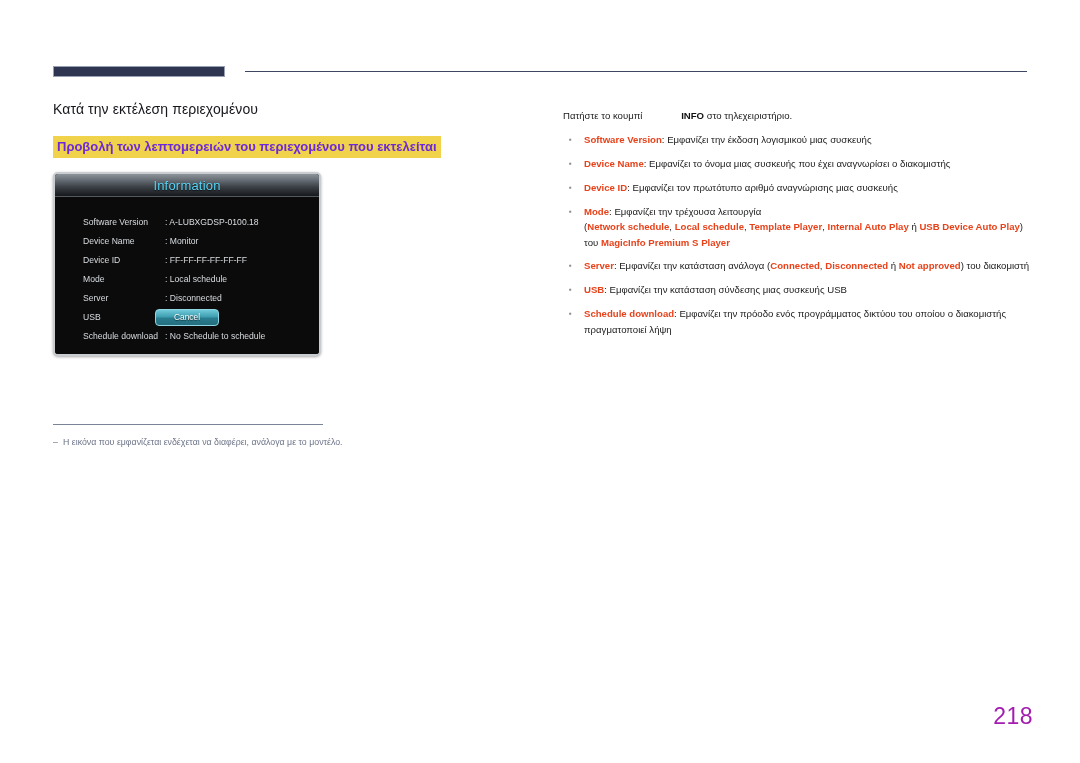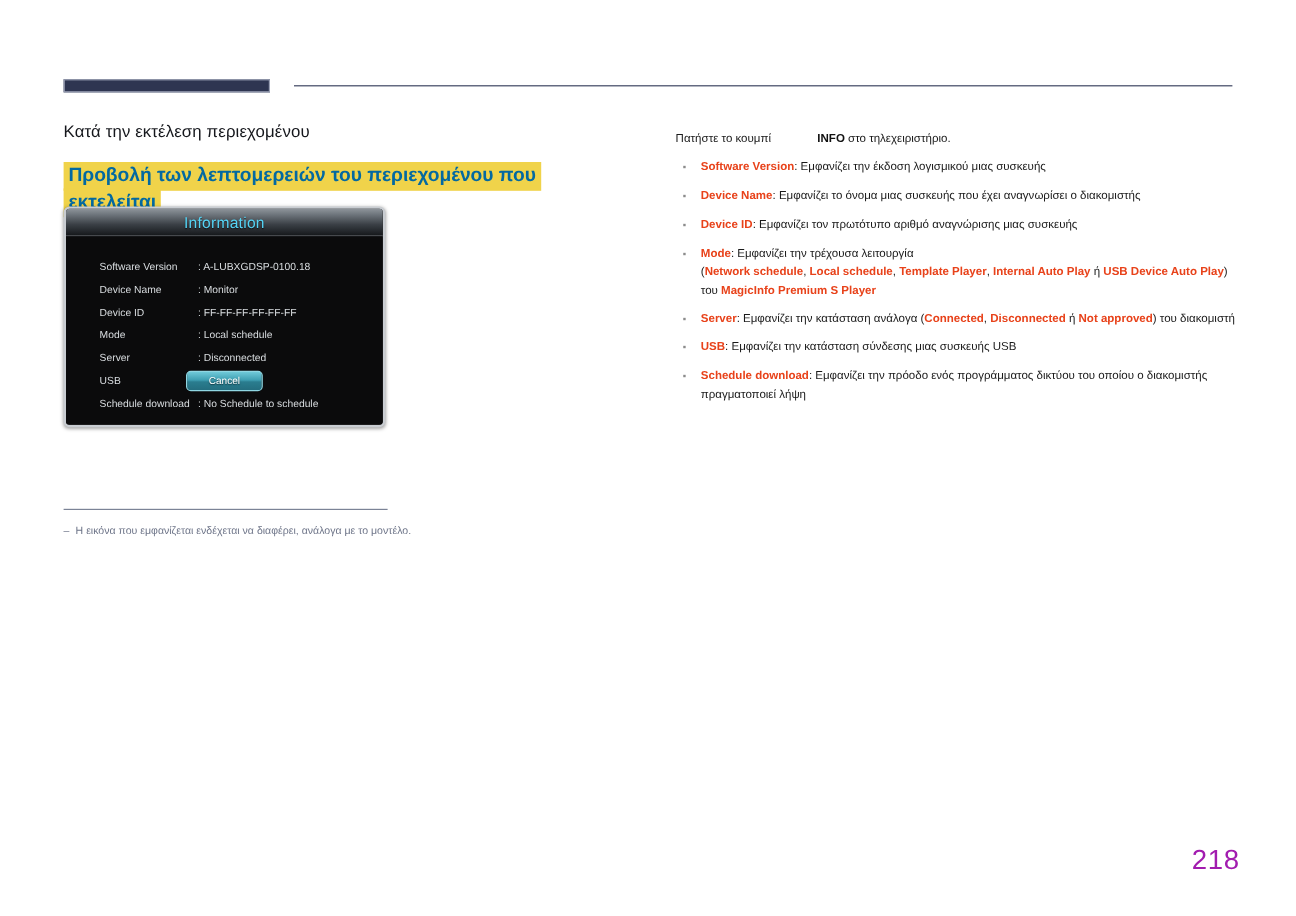--- a/index.html
+++ b/index.html
@@ -50,23 +50,23 @@
     color: #15171c;
     letter-spacing: .1px;
     margin: 0;
     line-height: 26px;
   }
   .subhead-wrap {
     margin-top: 14px;
   }
   .subhead {
     display: inline;
-    font-size: 16px;
+    font-size: 13px;
     font-weight: 700;
-    color: #0369a1;
+    color: #6d28d9;
     background: #f0d34a;
     padding: 3px 4px 4px 4px;
     line-height: 22px;
     box-decoration-break: clone;
     -webkit-box-decoration-break: clone;
   }
 
   
   .osd {
     position: absolute;

